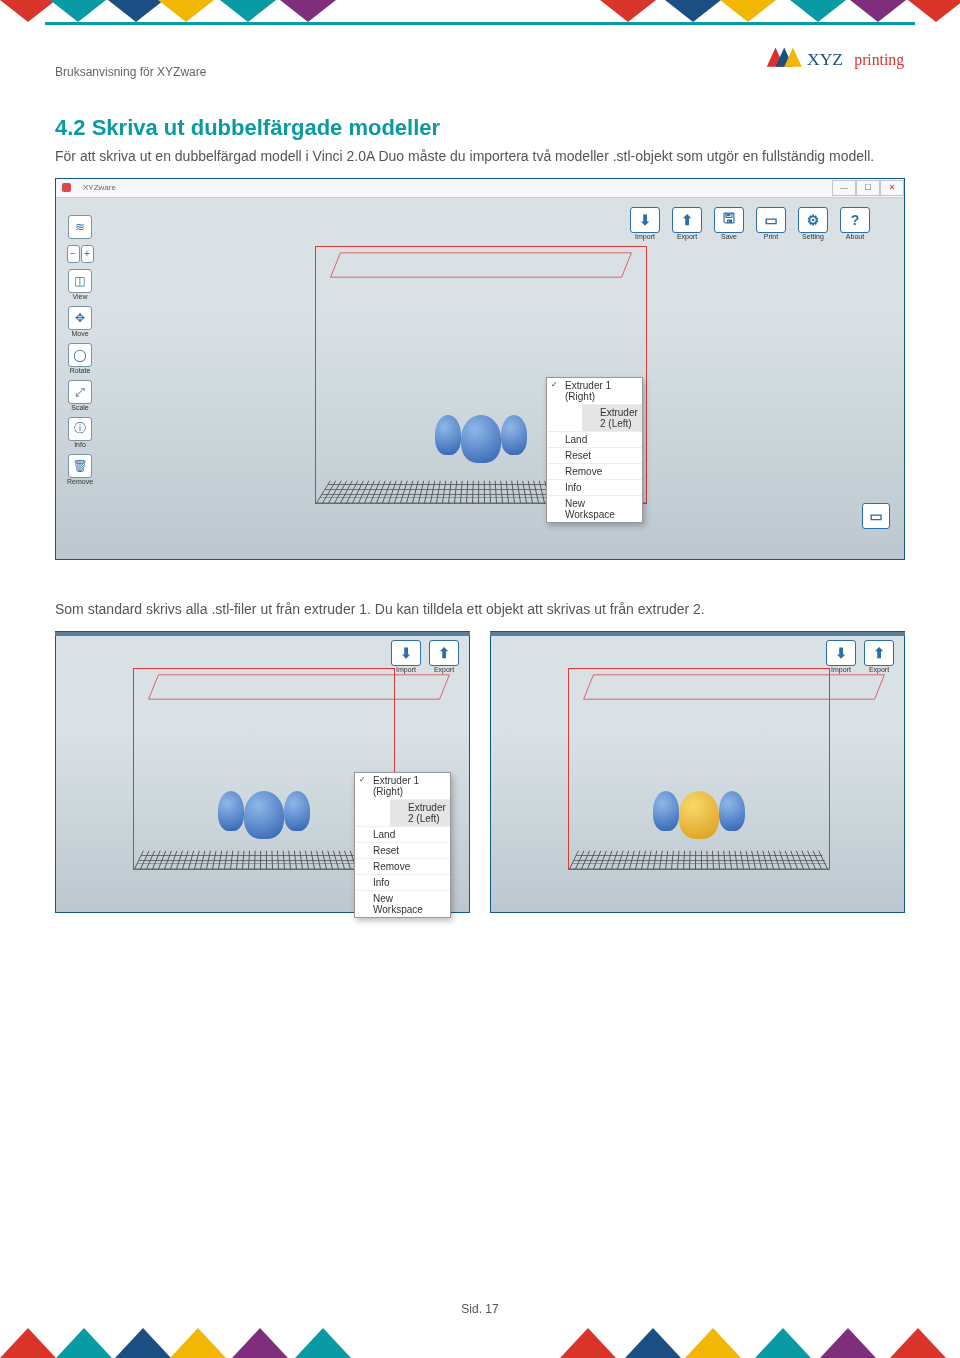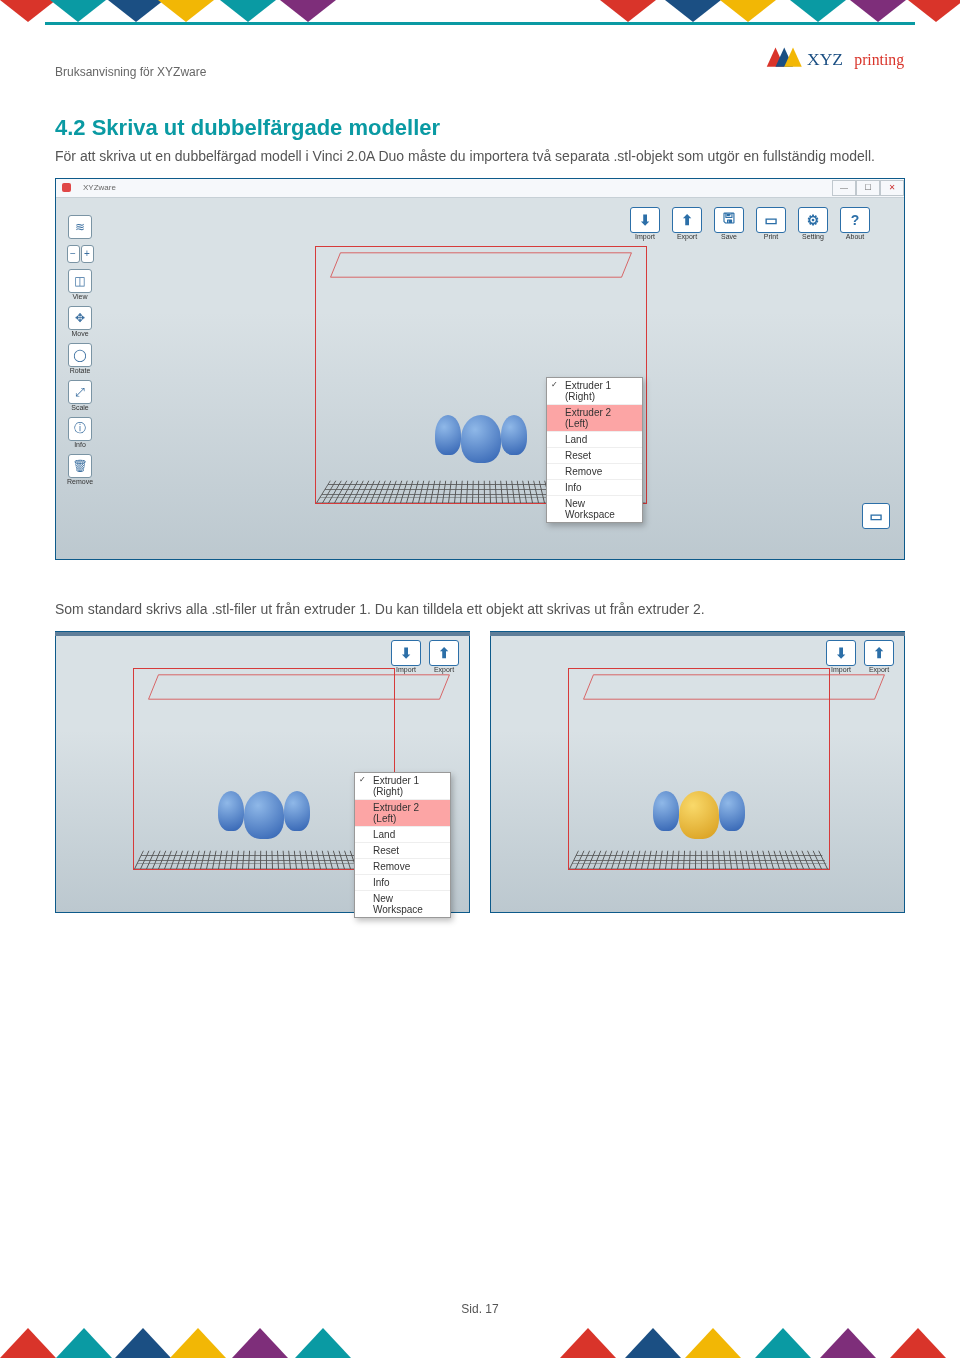--- a/index.html
+++ b/index.html
@@ -38,21 +38,21 @@
     repeating-linear-gradient(90deg,#555 0 1px,transparent 1px 6px);
     transform:perspective(500px) rotateX(62deg);transform-origin:bottom;}
   .model{position:absolute;left:50%;bottom:40px;transform:translateX(-50%);display:flex;gap:-8px;}
   .blob{width:40px;height:48px;border-radius:50% 50% 40% 40%;}
   .blob.b{background:radial-gradient(circle at 35% 30%,#8fb8e8,#2e5fb0);}
   .blob.y{background:radial-gradient(circle at 35% 30%,#f9d96a,#d79b1a);}
   .blob.small{width:26px;height:40px;}
   .ctx-menu{position:absolute;background:#fff;border:1px solid #999;font-size:10px;color:#333;box-shadow:2px 3px 6px rgba(0,0,0,.25);width:95px;}
   .ctx-menu .row{padding:2px 6px 2px 18px;position:relative;border-top:1px solid #eee;}
   .ctx-menu .row:first-child{border-top:none;}
-  .ctx-menu .row.sel{background:#fca5a5;}
+  .ctx-menu .row.sel{background:#e5e5e5;margin-left:35px;}
   .ctx-menu .row.chk::before{content:"\2713";position:absolute;left:4px;font-size:8px;}
   .two-col{display:flex;gap:20px;margin-top:10px;}
   .two-col .shot{flex:1;height:280px;}
   .foot-pagenum{position:absolute;bottom:42px;left:0;right:0;text-align:center;font-size:12px;color:#555;}
   .tri-border.bottom{position:absolute;bottom:0;left:0;right:0;height:30px;}
   .small .top-tools{right:8px;top:8px;}
   .small .top-tools .tt-item{width:34px;}
   .small .print-box{width:260px;height:220px;top:24px;}
   .small .pb-front{height:200px;width:260px;}
   .small .pb-grid{height:42px;}
@@ -88,21 +88,21 @@
         <polygon points="12,30 22,8 32,30" fill="#1b4f83"></polygon>
         <polygon points="22,30 32,8 42,30" fill="#f2b705"></polygon>
         <text x="48" y="28" font-family="Arial Black" font-size="20" fill="#1b4f83">XYZ</text>
         <text x="102" y="28" font-family="Brush Script MT,cursive" font-size="18" fill="#d9342a">printing</text>
       </svg>
     </div>
   </div>
 
   <div class="content">
     <h2>4.2 Skriva ut dubbelfärgade modeller</h2>
-    <p class="body-text">För att skriva ut en dubbelfärgad modell i Vinci 2.0A Duo måste du importera två separata .stl-objekt som utgör en fullständig modell.</p>
+    <p class="body-text">För att skriva ut en dubbelfärgad modell i Vinci 2.0A Duo måste du importera två modeller .stl-objekt som utgör en fullständig modell.</p>
 
     <div class="shot main">
       <div class="titlebar">
         <span class="dot"></span>
         <span>XYZware</span>
         <div class="win-ctrl">
           <span>—</span>
           <span>☐</span>
           <span style="color:#c33;">✕</span>
         </div>

